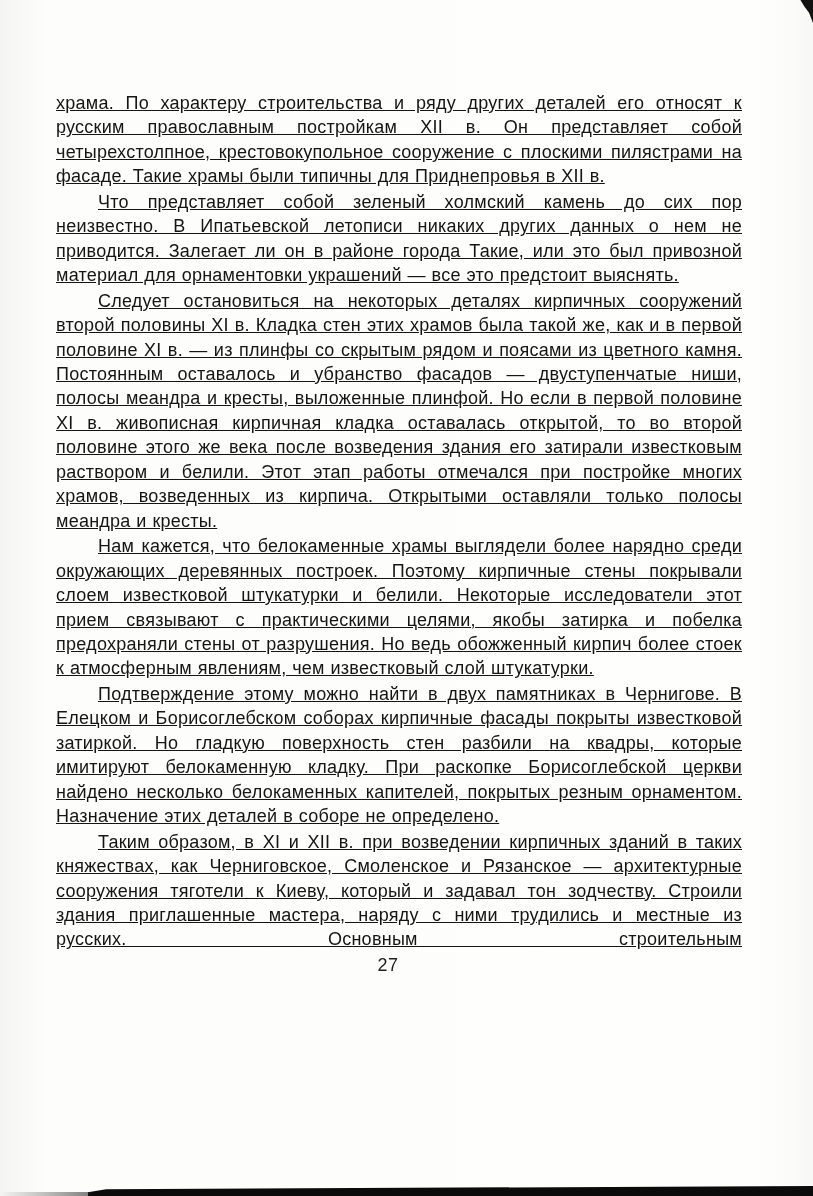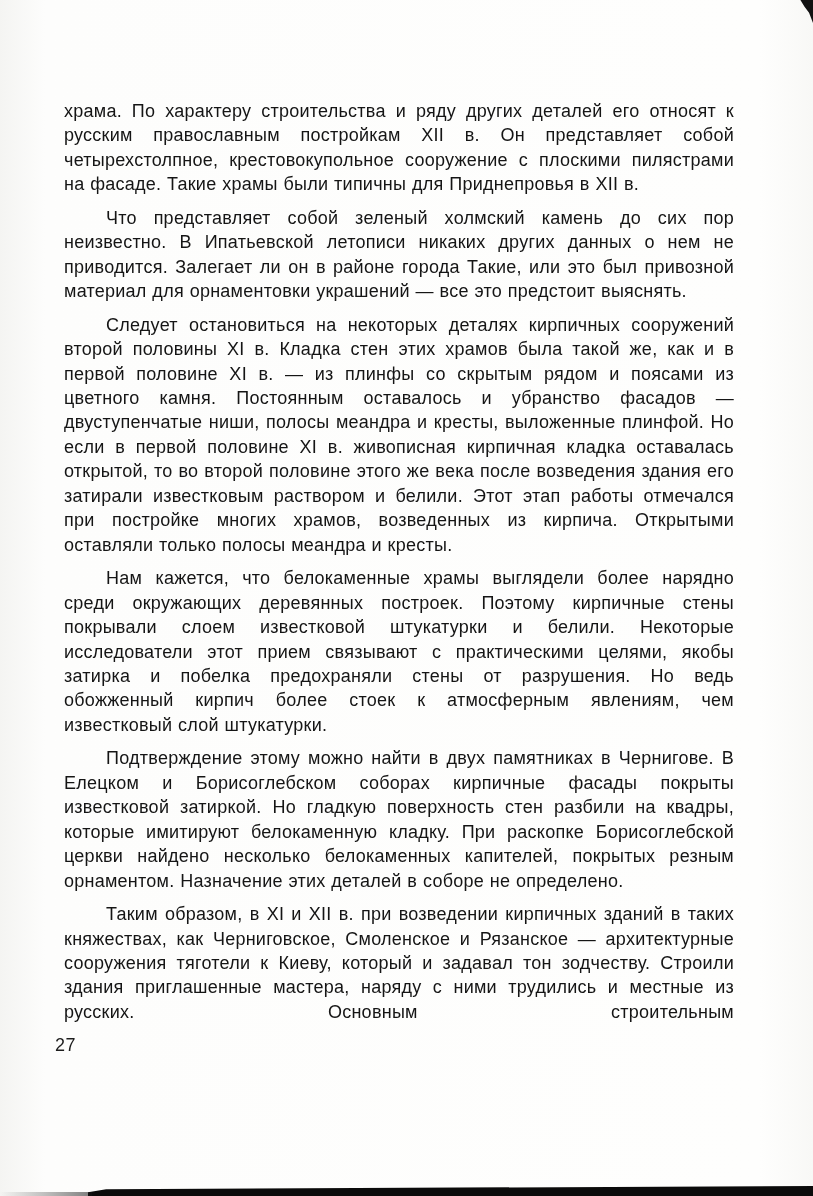--- a/index.html
+++ b/index.html
@@ -25,33 +25,34 @@
     top: 90px;
     width: 688px;
     color: #151515;
     font-size: 18px;
     line-height: 24.45px;
     text-align: justify;
     letter-spacing: 0.25px;
     word-spacing: 0.5px;
   }
   .text-block p {
-    margin: 9px;
+    margin: 1px;
     text-indent: 42px;
     hyphens: auto;
+    text-decoration: underline;
     -webkit-hyphens: auto;
   }
   .text-block p.no-indent {
     text-indent: 0;
   }
   .text-block p.cont-next {
     text-align-last: justify;
   }
   .page-number {
-    text-align: left;
+    text-align: center;
     padding-right: 22px;
     font-size: 18px;
     letter-spacing: 0.5px;
     color: #1d1d1d;
   }
   
   .corner-mark {
     position: absolute;
     top: 0;
     right: 0;

